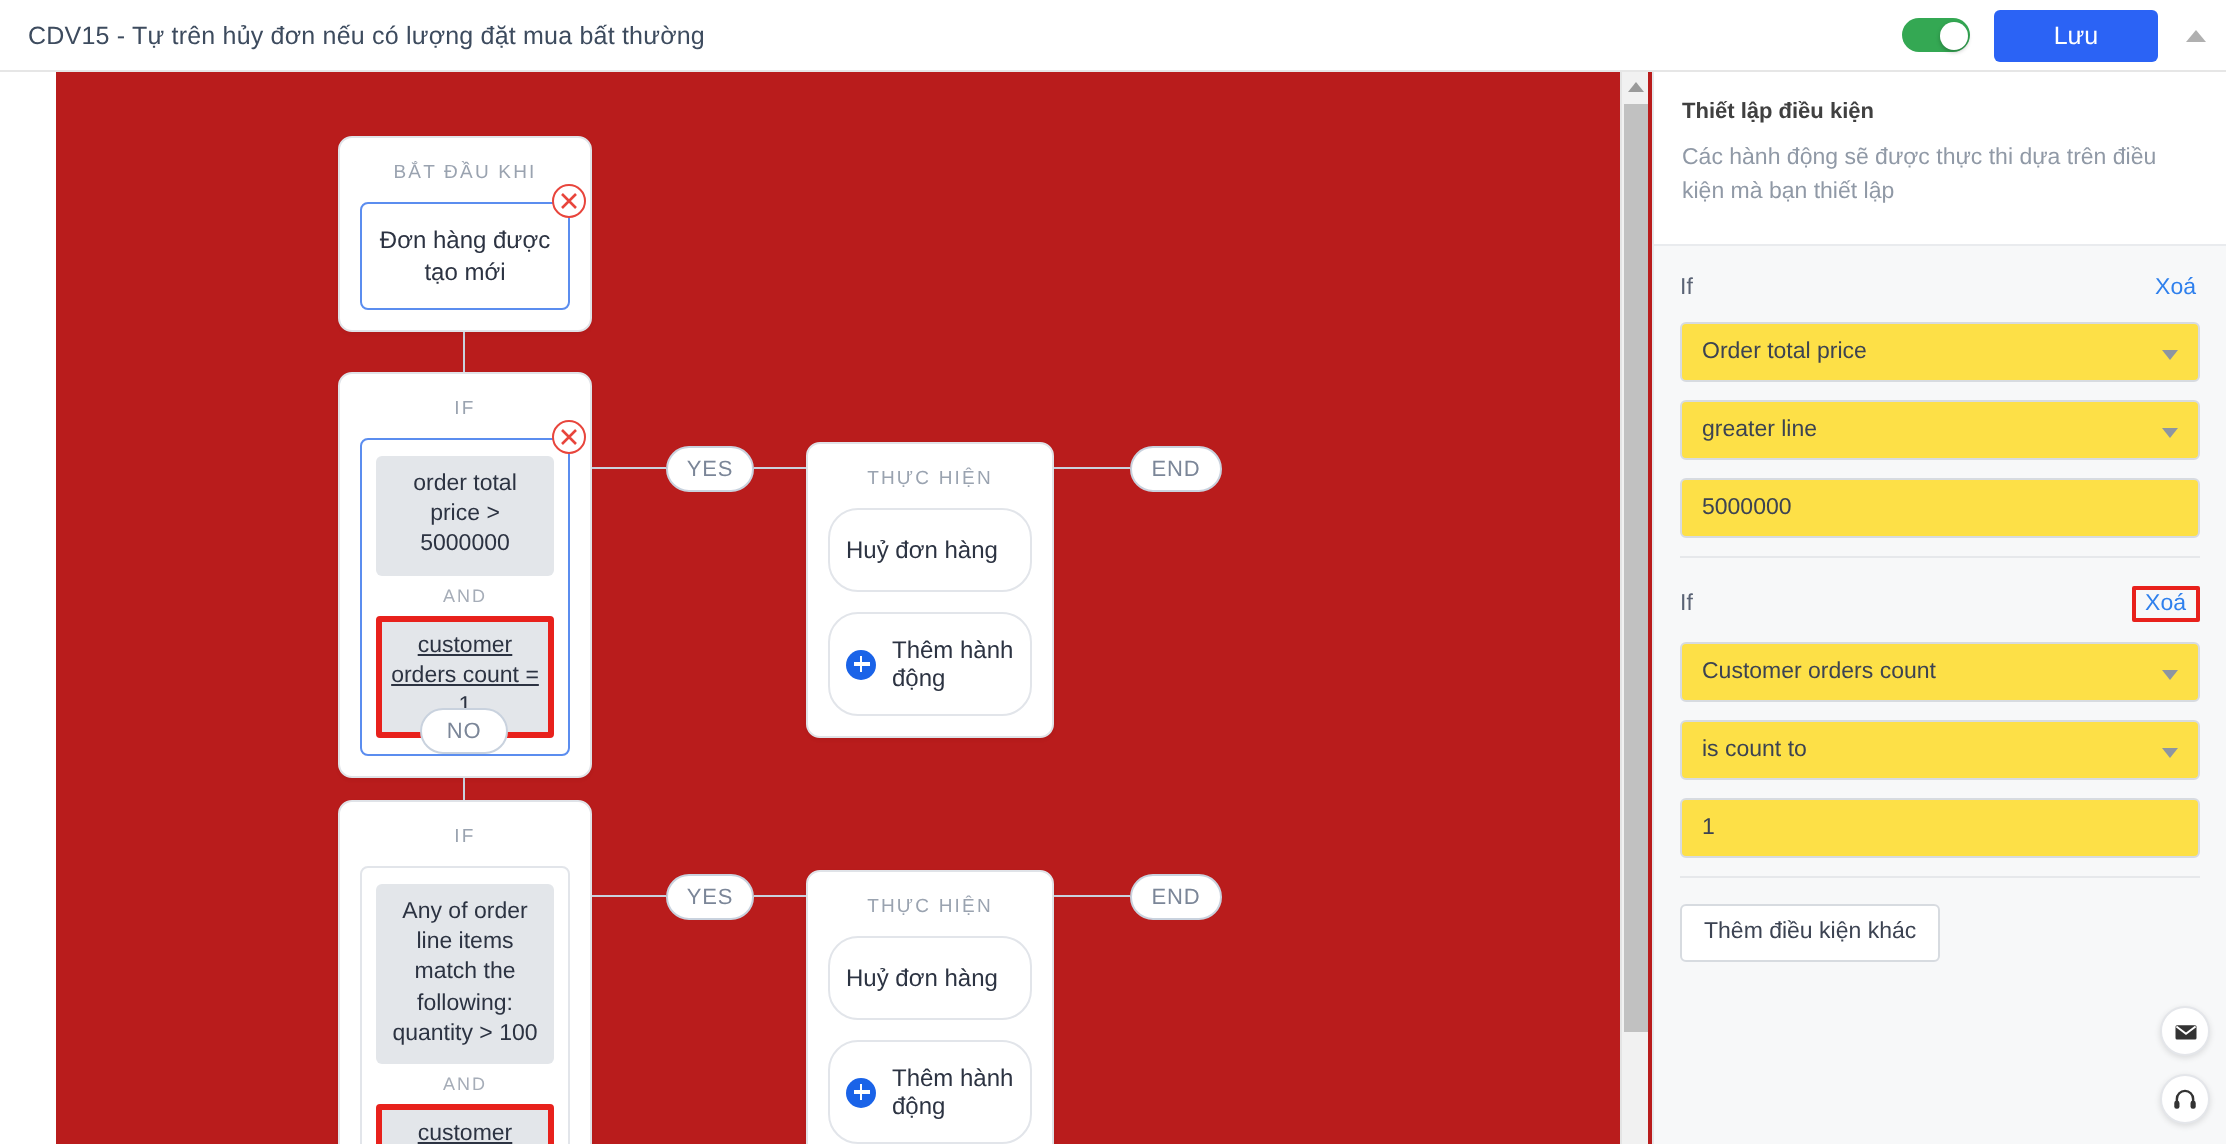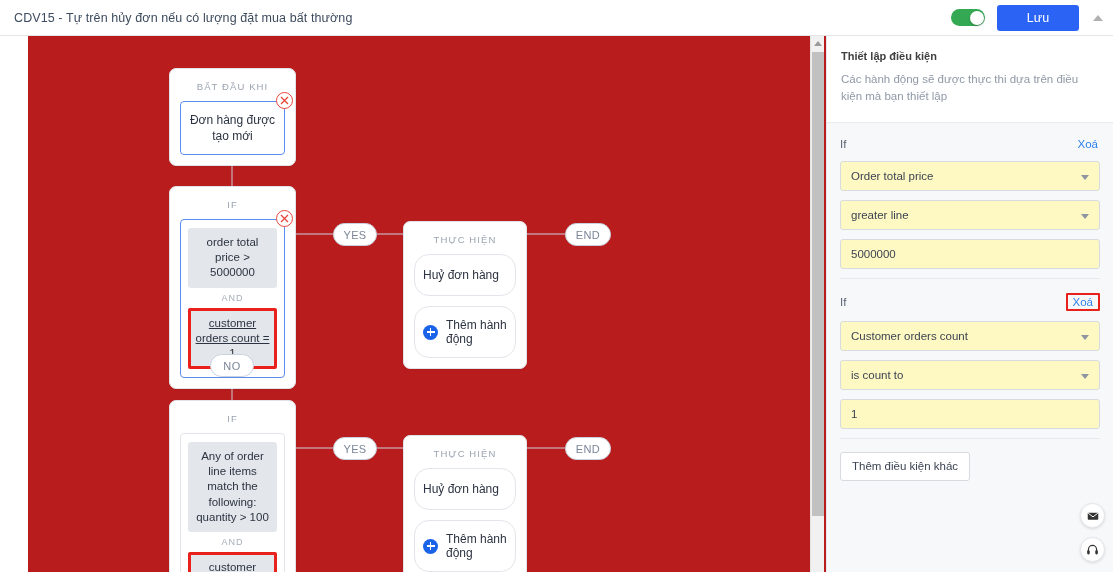--- a/index.html
+++ b/index.html
@@ -206,21 +206,21 @@
   }
   .cond-if { font-size: 11.5px; color: #5a6375; }
   .cond-del {
     font-size: 11.5px; color: #2f80ed; cursor: pointer; padding: 1px 2px;
   }
   .cond-del.boxed {
     border: 2px solid #e8211c; padding: 1px 5px; border-radius: 1px;
   }
   .field {
     position: relative;
-    height: 30px; background: #fef9c3;
+    height: 30px; background: #fde047;
     border: 1px solid #d7dbe0; border-radius: 3px;
     display: flex; align-items: center;
     padding: 0 10px; margin-bottom: 9px;
     font-size: 11.5px; color: #3c4352;
     cursor: pointer;
   }
   .field.input { cursor: text; }
   .field .caret {
     position: absolute; right: 10px; top: 13px;
     width: 0; height: 0;

